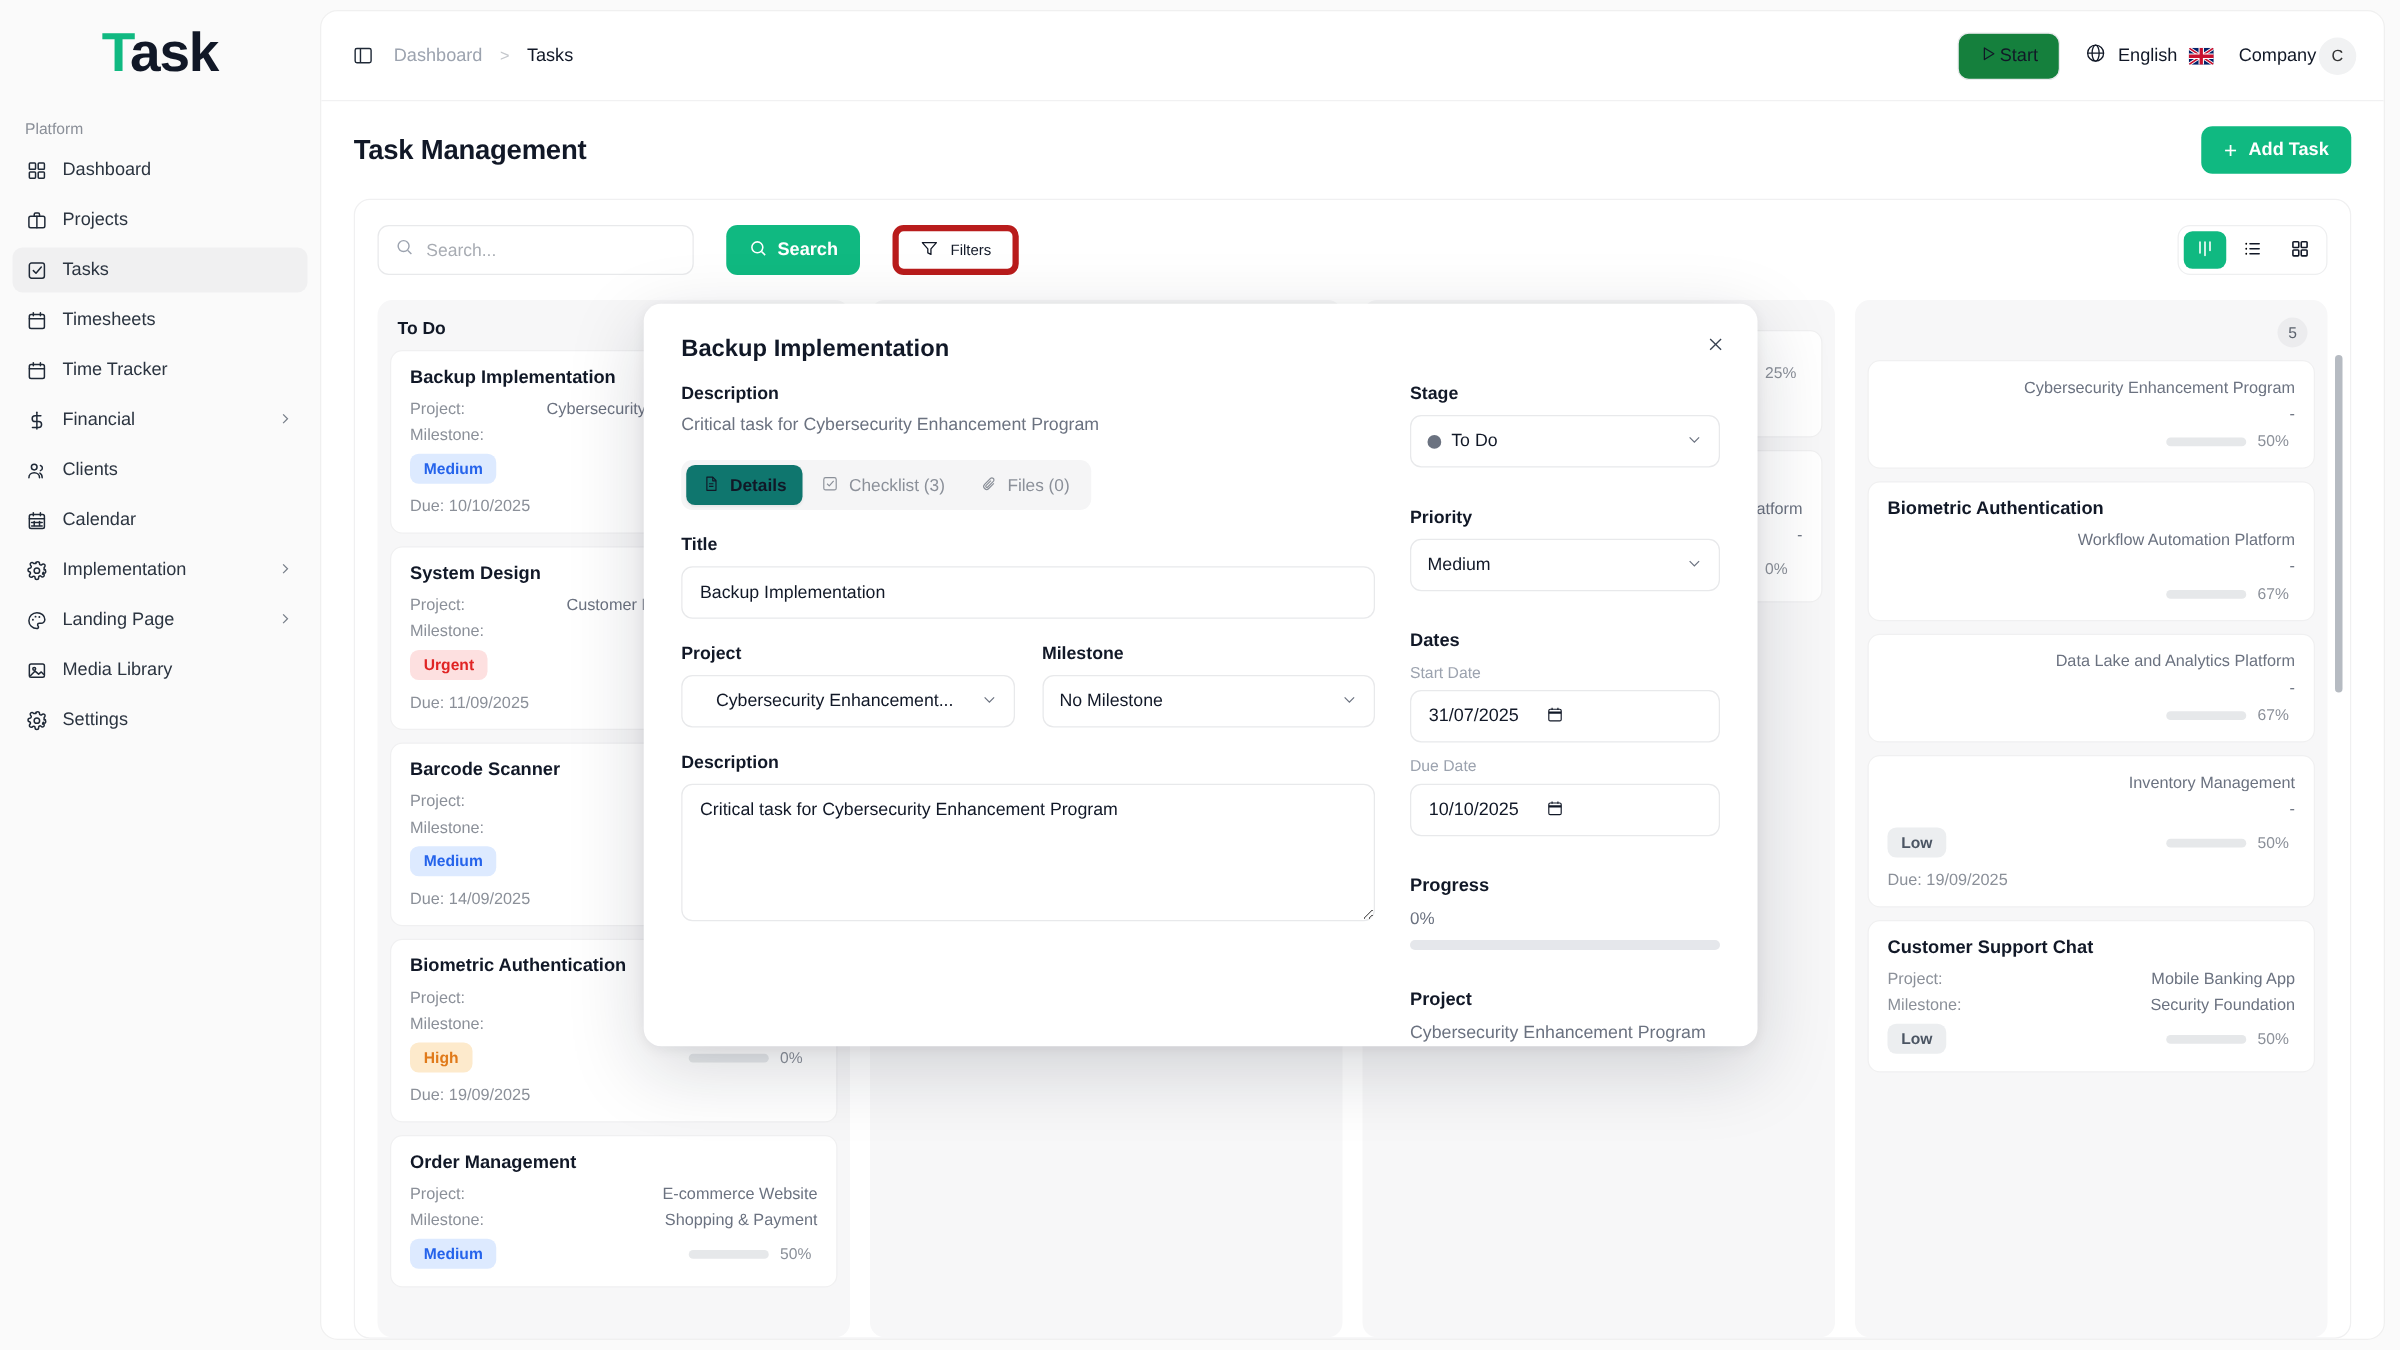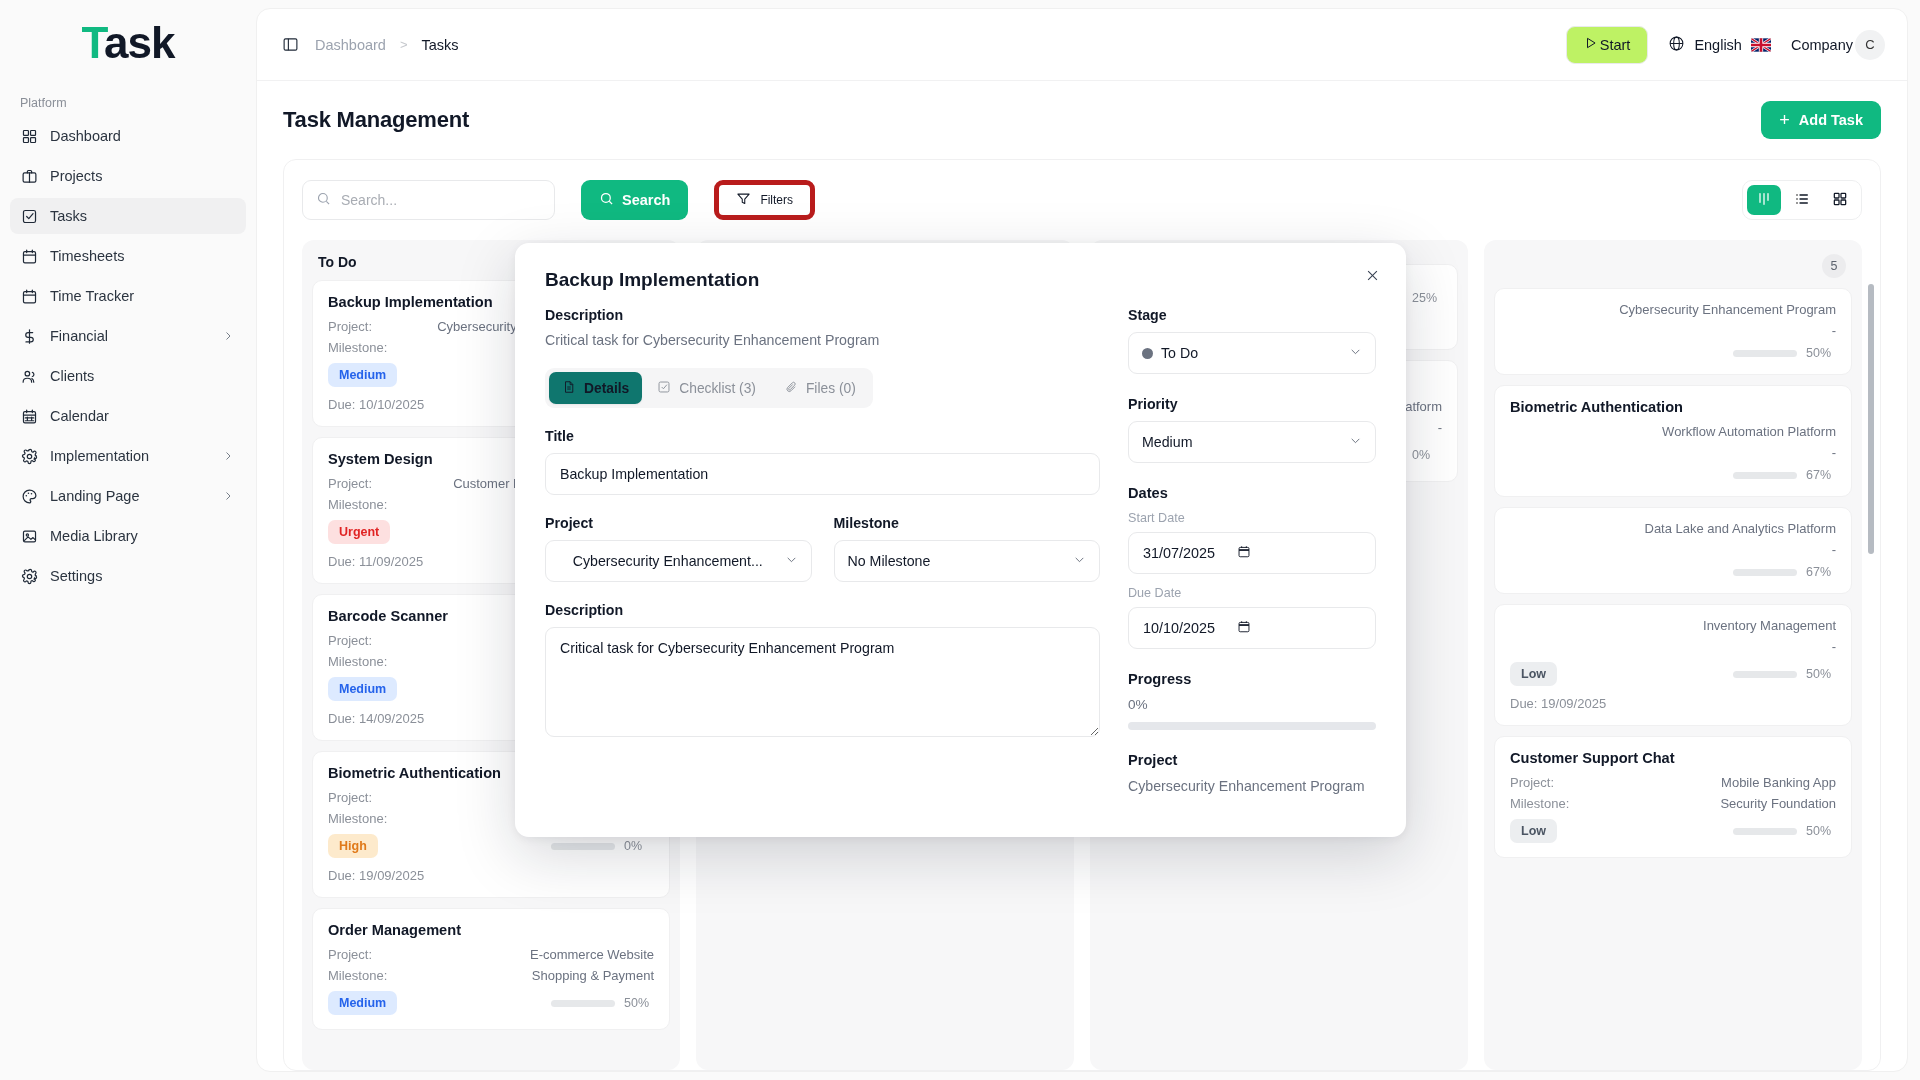--- a/index.html
+++ b/index.html
@@ -49,21 +49,21 @@
     padding: 0 22px; border-bottom: 1px solid #f1f1f2; gap: 14px;
   }
   .panel-toggle { width: 22px; height: 22px; display:flex; align-items:center; justify-content:center; cursor:pointer; }
   .panel-toggle svg { width: 17px; height: 17px; stroke: #1f2937; stroke-width: 1.6; fill: none; }
   .crumb { font-size: 14.5px; color: #9ca3af; cursor: pointer; }
   .crumb-sep { font-size: 13px; color: #c4c7cc; }
   .crumb.current { color: #111827; }
   .topbar-right { margin-left: auto; display: flex; align-items: center; gap: 20px; }
   .start-btn {
     display:flex; align-items:center; gap:2px; height: 38px; padding: 0 17px;
-    border: 1px solid #e9eaec; border-radius: 9px; background: #bef264;
+    border: 1px solid #e9eaec; border-radius: 9px; background: #15803d;
     font-size: 14.5px; color: #111827; font-weight: 500; cursor: pointer; margin-left: 37px;
   }
   .start-btn svg { width: 14px; height: 14px; fill: none; stroke: #111827; stroke-width: 1.7; stroke-linejoin: round; }
   .lang { display: flex; align-items: center; gap: 9px; font-size: 14.5px; color: #111827; cursor: pointer; }
   .lang svg.globe { width: 17px; height: 17px; stroke: #111827; stroke-width: 1.5; fill: none; }
   .flag { width: 20px; height: 14px; border-radius: 2px; overflow: hidden; display:block; }
   .company { display:flex; align-items:center; gap: 2px; cursor: pointer; }
   .company-name { font-size: 14.5px; color: #111827; }
   .avatar {
     width: 30px; height: 30px; border-radius: 50%; background: #f1f2f3;
@@ -181,21 +181,21 @@
   }
   .sel .sel-text { flex:1; overflow:hidden; text-overflow:ellipsis; white-space:nowrap; text-align:center; }
   .sel .sel-text.left { text-align:left; }
   .sel .caret svg { width: 13px; height: 13px; stroke:#6b7280; stroke-width: 1.8; fill:none; }
   .dot { width: 11px; height: 11px; border-radius: 50%; background:#6b7280; flex:0 0 11px; }
   textarea.ta {
     width:100%; height: 110px; border:1px solid #e8e9eb; border-radius: 9px;
     padding: 12px 14px; font-size: 14.2px; color:#111827; outline:none; resize: vertical;
     font-family:inherit; margin-top: 0; background:#fff;
   }
-  .mb-block { margin-bottom: 22px; }
+  .mb-block { margin-bottom: 32px; }
   .sm-label { font-size: 12.6px; color:#9ca3af; margin-bottom: 7px; }
   .date-input {
     width:100%; height: 42px; border:1px solid #e8e9eb; border-radius: 9px;
     display:flex; align-items:center; padding: 0 14px; gap: 22px;
     font-size: 14.4px; color:#111827; background:#fff; cursor:pointer;
   }
   .date-input .cal svg { width: 14px; height: 15px; stroke:#111827; stroke-width:1.6; fill:none; }
   .sec-head { font-size: 14.6px; font-weight: 700; color:#111827; margin-bottom: 10px; }
   .pct-text { font-size: 13.6px; color:#6b7280; margin-bottom: 10px; }
   .pbar { width: 100%; height: 8px; border-radius: 5px; background:#e5e7eb; overflow:hidden; }

